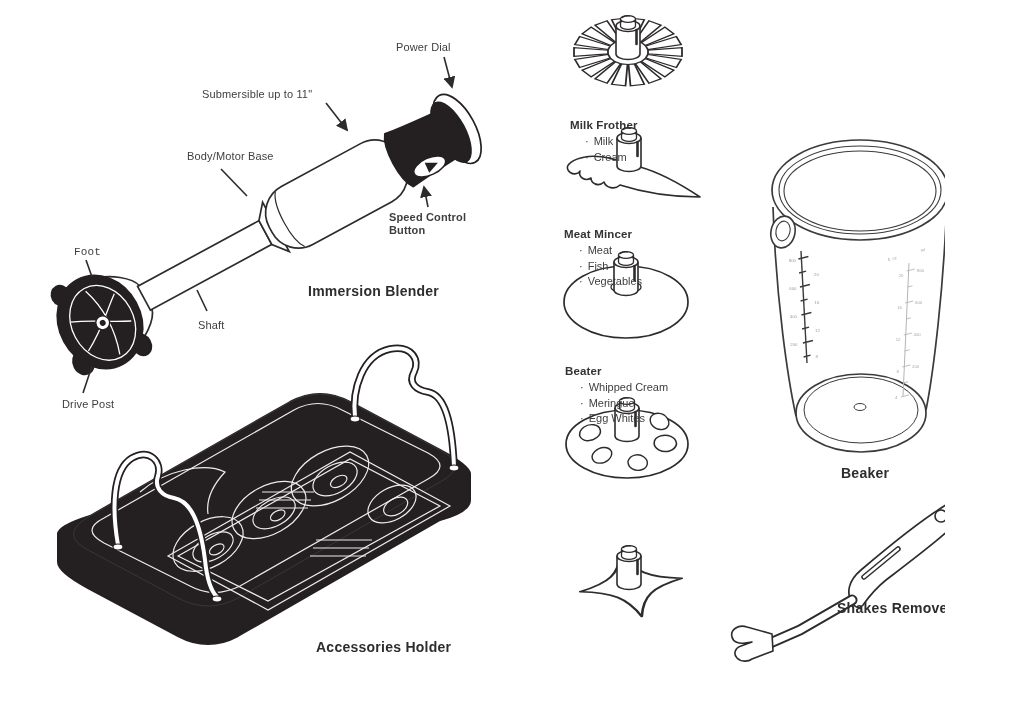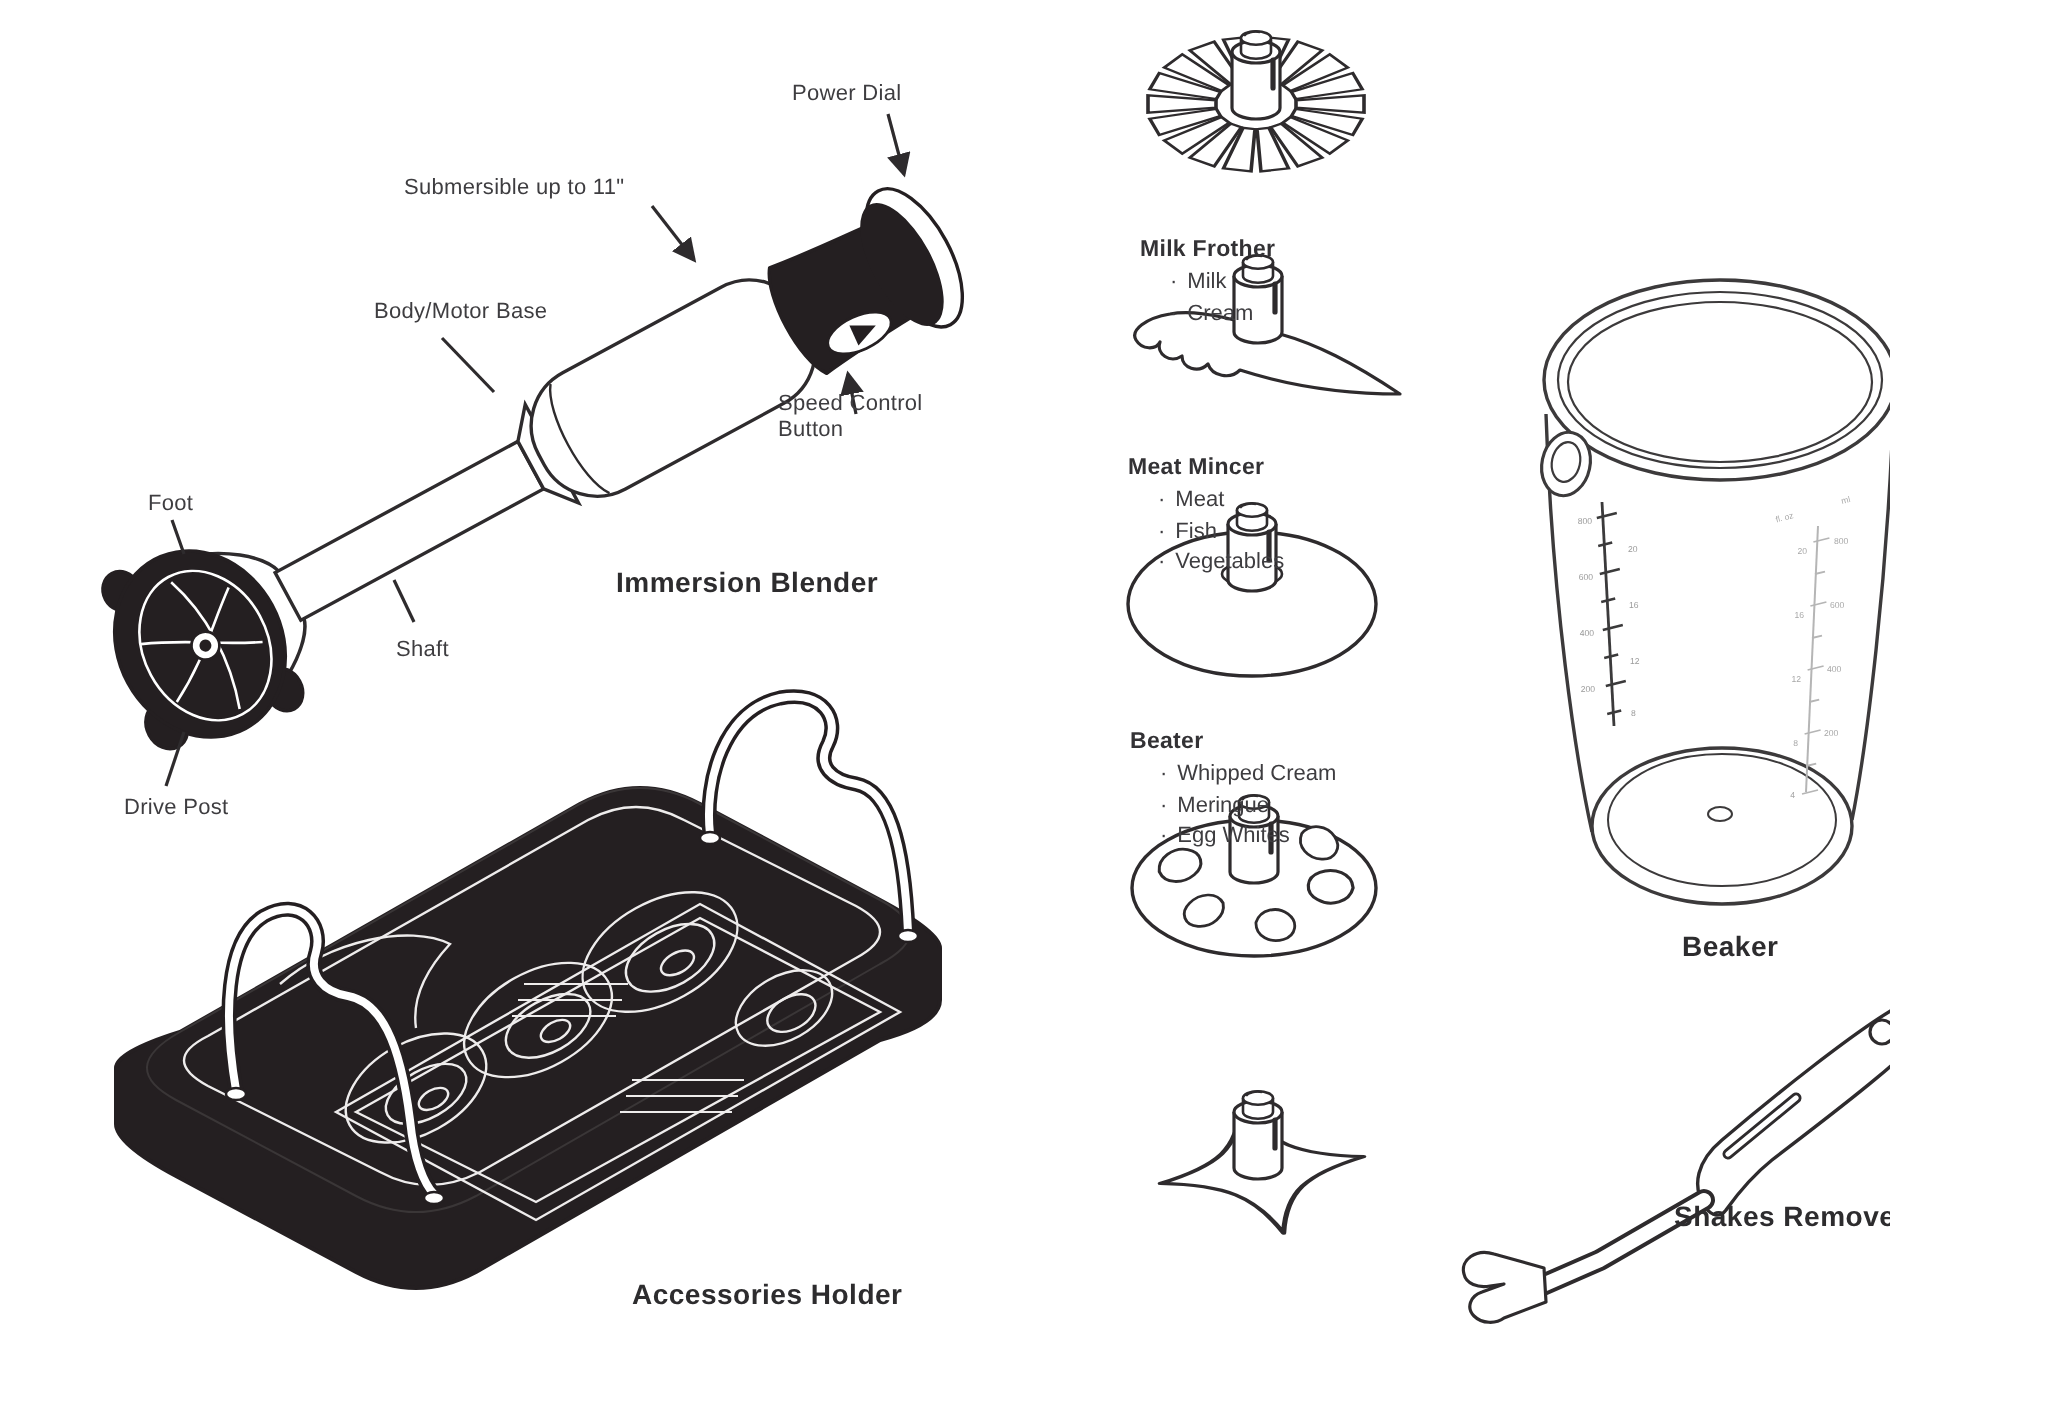--- a/index.html
+++ b/index.html
@@ -265,22 +265,22 @@
     <line x1="898" y1="549" x2="864" y2="577" stroke="#ffffff" stroke-width="2.6" stroke-linecap="round"></line>
     <path d="M 852 600 L 800 630 L 768 644" fill="none" stroke="#2e2b2d" stroke-width="11" stroke-linecap="round" stroke-linejoin="round"></path>
     <path d="M 852 600 L 800 630 L 768 644" fill="none" stroke="#ffffff" stroke-width="7" stroke-linecap="round" stroke-linejoin="round"></path>
     <path fill="#fff" stroke="#2e2b2d" stroke-width="1.6" stroke-linejoin="round" d="M 772 634 L 747 627 C 738 624 730 630 732 637 C 733 642 739 644 745 643 L 752 642 L 741 646 C 735 648 733 654 737 658 C 741 662 748 662 752 659 L 773 651 Z"></path>
   </g>
 </svg>
 
 <div class="lbl" style="left:396px;top:41px;">Power Dial</div>
 <div class="lbl" style="left:202px;top:88px;">Submersible up to 11"</div>
 <div class="lbl" style="left:187px;top:150px;">Body/Motor Base</div>
-<div class="lbl wrap" style="left:389px;top:196px;width:92px;">Speed Control Button</div>
-<div class="lbl" style="left:74px;top:246px;">Foot</div>
+<div class="lbl wrap" style="left:389px;top:211px;width:92px;font-weight:bold;">Speed Control Button</div>
+<div class="lbl" style="left:74px;top:246px;font-family:Liberation Mono, monospace;">Foot</div>
 <div class="lbl" style="left:198px;top:319px;">Shaft</div>
 <div class="lbl" style="left:62px;top:398px;">Drive Post</div>
 
 <div class="big" style="left:308px;top:283px;">Immersion Blender</div>
 <div class="big" style="left:316px;top:639px;">Accessories Holder</div>
 <div class="big" style="left:841px;top:465px;">Beaker</div>
 <div class="big" style="left:837px;top:600px;">Shakes Remover</div>
 
 <div class="att" style="left:570px;top:93px;">
   <div class="att-name">Milk Frother</div>

